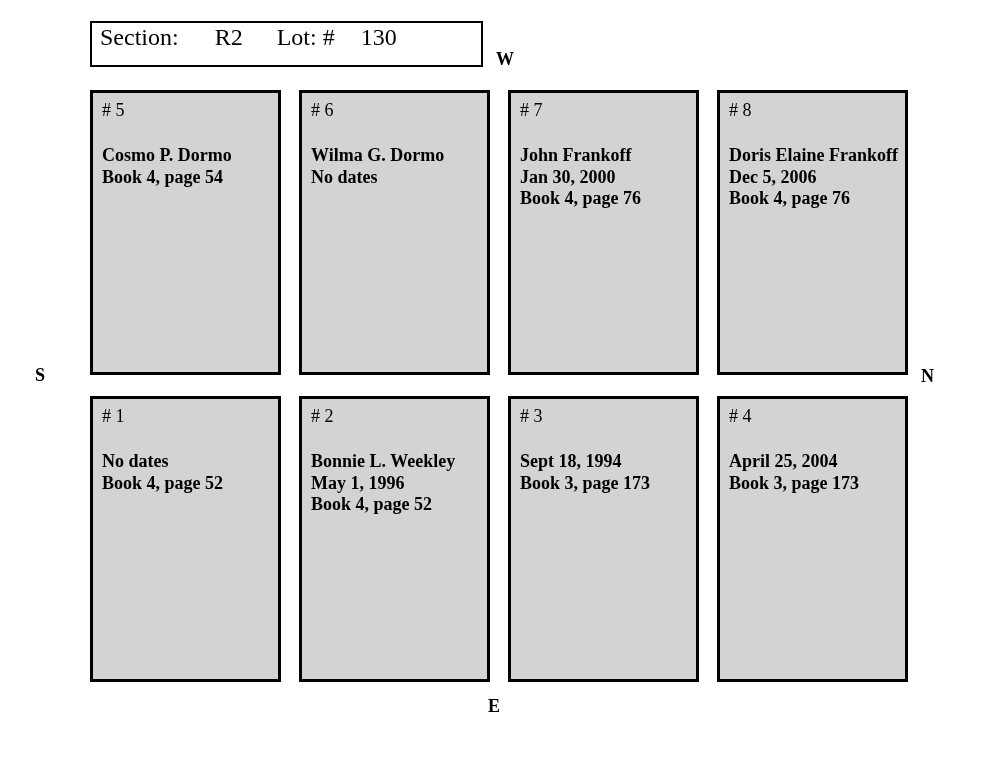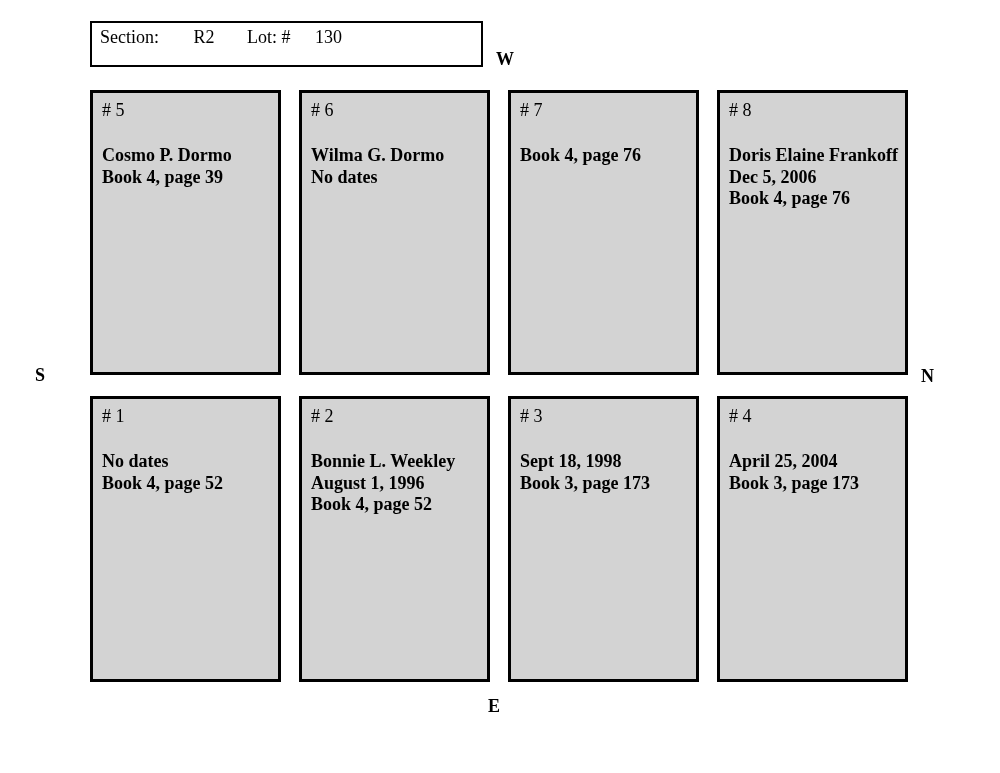--- a/index.html
+++ b/index.html
@@ -23,21 +23,21 @@
     left: 90px;
     top: 21px;
     width: 393px;
     height: 46px;
     border: 2px solid #000000;
     box-sizing: border-box;
     background: #ffffff;
   }
   .header-text {
     padding: 3px 0 0 8px;
-    font-size: 18px;
+    font-size: 24px;
     line-height: 22px;
     white-space: nowrap;
   }
   .header-text .gap-a { margin-left: 30px; }
   .header-text .gap-b { margin-left: 28px; }
   .header-text .gap-c { margin-left: 20px; }
 
   
   .compass {
     position: absolute;
@@ -96,36 +96,38 @@
 
   <div class="compass west">W</div>
   <div class="compass south">S</div>
   <div class="compass north">N</div>
   <div class="compass east">E</div>
 
   <div class="card row-top col-1">
     <div class="card-number"># 5</div>
     <div class="card-body">
       <div class="card-line">Cosmo P. Dormo</div>
-      <div class="card-line">Book 4, page 39</div>
+      <div class="card-line">Book 4, page 54</div>
     </div>
   </div>
 
   <div class="card row-top col-2">
     <div class="card-number"># 6</div>
     <div class="card-body">
       <div class="card-line">Wilma G. Dormo</div>
       <div class="card-line">No dates</div>
       <div class="card-line"></div>
     </div>
   </div>
 
   <div class="card row-top col-3">
     <div class="card-number"># 7</div>
     <div class="card-body">
+      <div class="card-line">John Frankoff</div>
+      <div class="card-line">Jan 30, 2000</div>
       <div class="card-line">Book 4, page 76</div>
     </div>
   </div>
 
   <div class="card row-top col-4">
     <div class="card-number"># 8</div>
     <div class="card-body">
       <div class="card-line">Doris Elaine Frankoff</div>
       <div class="card-line">Dec 5, 2006</div>
       <div class="card-line">Book 4, page 76</div>
@@ -137,29 +139,29 @@
     <div class="card-body">
       <div class="card-line">No dates</div>
       <div class="card-line">Book 4, page 52</div>
     </div>
   </div>
 
   <div class="card row-bottom col-2">
     <div class="card-number"># 2</div>
     <div class="card-body">
       <div class="card-line">Bonnie L. Weekley</div>
-      <div class="card-line">August 1, 1996</div>
+      <div class="card-line">May 1, 1996</div>
       <div class="card-line">Book 4, page 52</div>
     </div>
   </div>
 
   <div class="card row-bottom col-3">
     <div class="card-number"># 3</div>
     <div class="card-body">
-      <div class="card-line">Sept 18, 1998</div>
+      <div class="card-line">Sept 18, 1994</div>
       <div class="card-line">Book 3, page 173</div>
     </div>
   </div>
 
   <div class="card row-bottom col-4">
     <div class="card-number"># 4</div>
     <div class="card-body">
       <div class="card-line">April 25, 2004</div>
       <div class="card-line">Book 3, page 173</div>
     </div>

